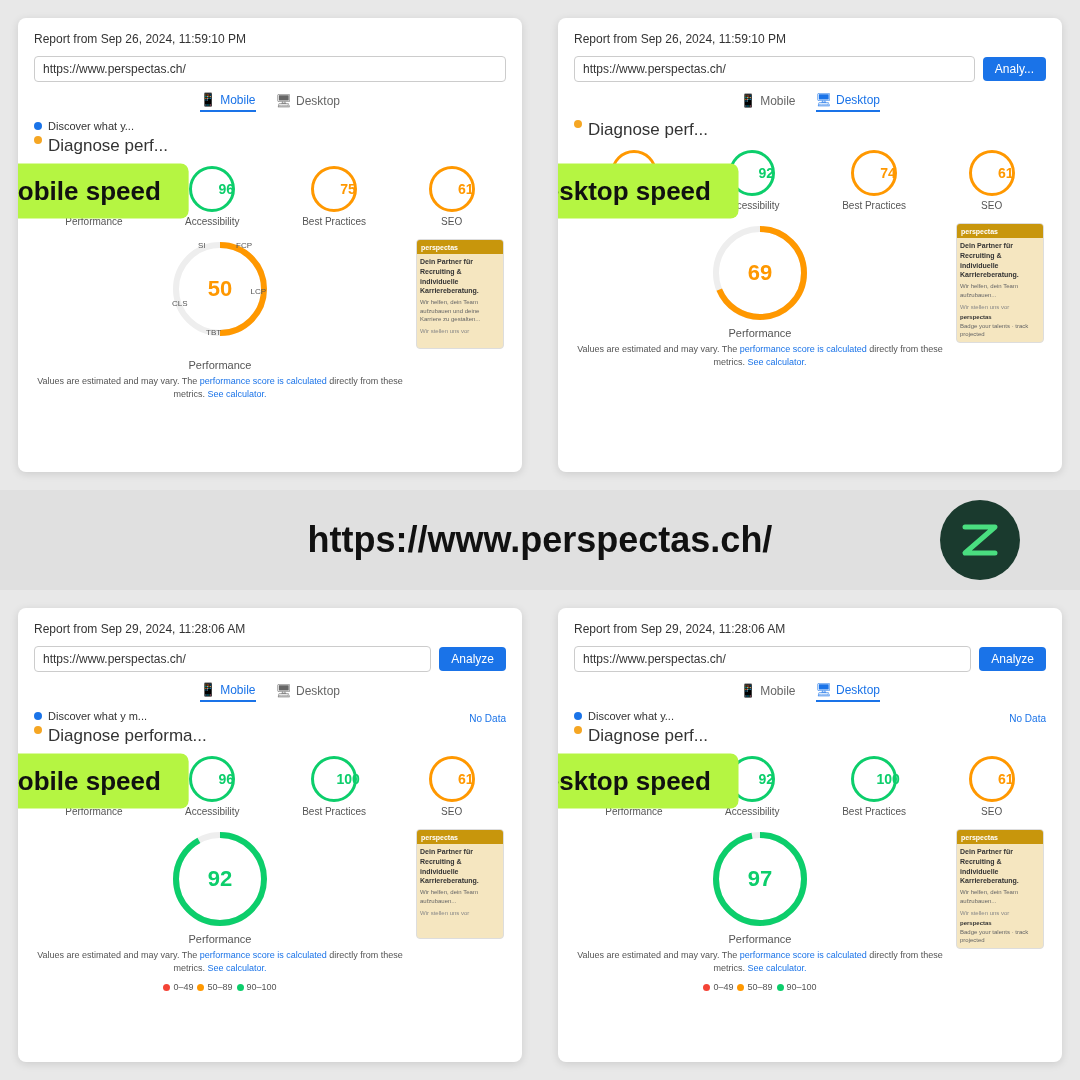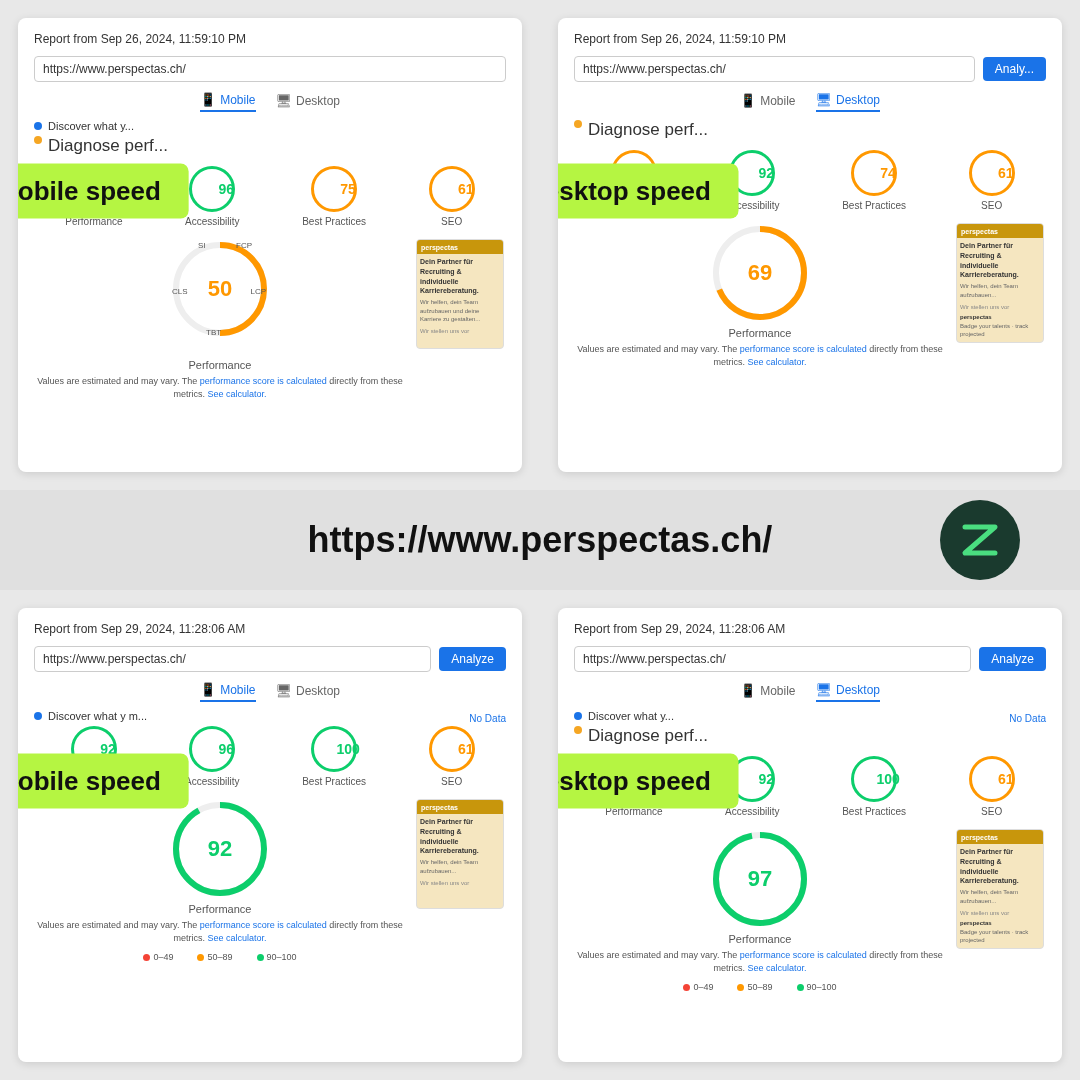--- a/index.html
+++ b/index.html
@@ -240,21 +240,21 @@
       margin-bottom: 4px;
     }
 
     .perf-note a {
       color: #1a73e8;
       text-decoration: none;
     }
 
     .legend-row {
       display: flex;
-      gap: 24px;
+      gap: 4px;
       font-size: 9px;
       color: #555;
       margin-top: 4px;
     }
 
     .legend-item {
       display: flex;
       align-items: center;
       gap: 3px;
     }
@@ -349,21 +349,21 @@
         <div style="position:relative; width:100px; height:100px; margin-bottom:20px;">
           <svg width="100" height="100" viewBox="0 0 100 100">
             <circle cx="50" cy="50" r="44" fill="none" stroke="#eee" stroke-width="6"></circle>
 
             <circle cx="50" cy="50" r="44" fill="none" stroke="#ff9800" stroke-width="6" stroke-dasharray="138 138" stroke-dashoffset="0" transform="rotate(-90 50 50)"></circle>
 
           </svg>
           
           <div style="position:absolute;top:2px;left:28px;font-size:8px;color:#555;">SI</div>
           <div style="position:absolute;top:2px;right:18px;font-size:8px;color:#555;">FCP</div>
-          <div style="position:absolute;top:48px;left:2px;font-size:8px;color:#555;">CLS</div>
+          <div style="position:absolute;top:60px;left:2px;font-size:8px;color:#555;">CLS</div>
           <div style="position:absolute;top:48px;right:4px;font-size:8px;color:#555;">LCP</div>
           <div style="position:absolute;bottom:2px;left:36px;font-size:8px;color:#555;">TBT</div>
           <div style="position:absolute;top:50%;left:50%;transform:translate(-50%,-50%);font-size:22px;font-weight:bold;color:#ff9800;">50</div>
         </div>
         <div class="big-circle-label">Performance</div>
         <div class="perf-note">
           Values are estimated and may vary. The <a>performance score is calculated</a> directly from these metrics. <a>See calculator.</a>
         </div>
       </div>
       <div class="perf-right">
@@ -476,20 +476,24 @@
         <span>Desktop</span>
       </div>
     </div>
     <div class="panel-top-row">
       <div class="panel-discover">
         <div class="dot-blue"></div>
         <span>Discover what y m...</span>
       </div>
       <span class="no-data-badge">No Data</span>
     </div>
+    <div class="panel-diagnose">
+      <div class="dot-orange"></div>
+      <span>Diagnose performa...</span>
+    </div>
     <div class="scores-row">
       <div class="score-item">
         <div class="score-circle score-green">92</div>
         <div class="score-label">Performance</div>
       </div>
       <div class="score-item">
         <div class="score-circle score-green">96</div>
         <div class="score-label">Accessibility</div>
       </div>
       <div class="score-item">

